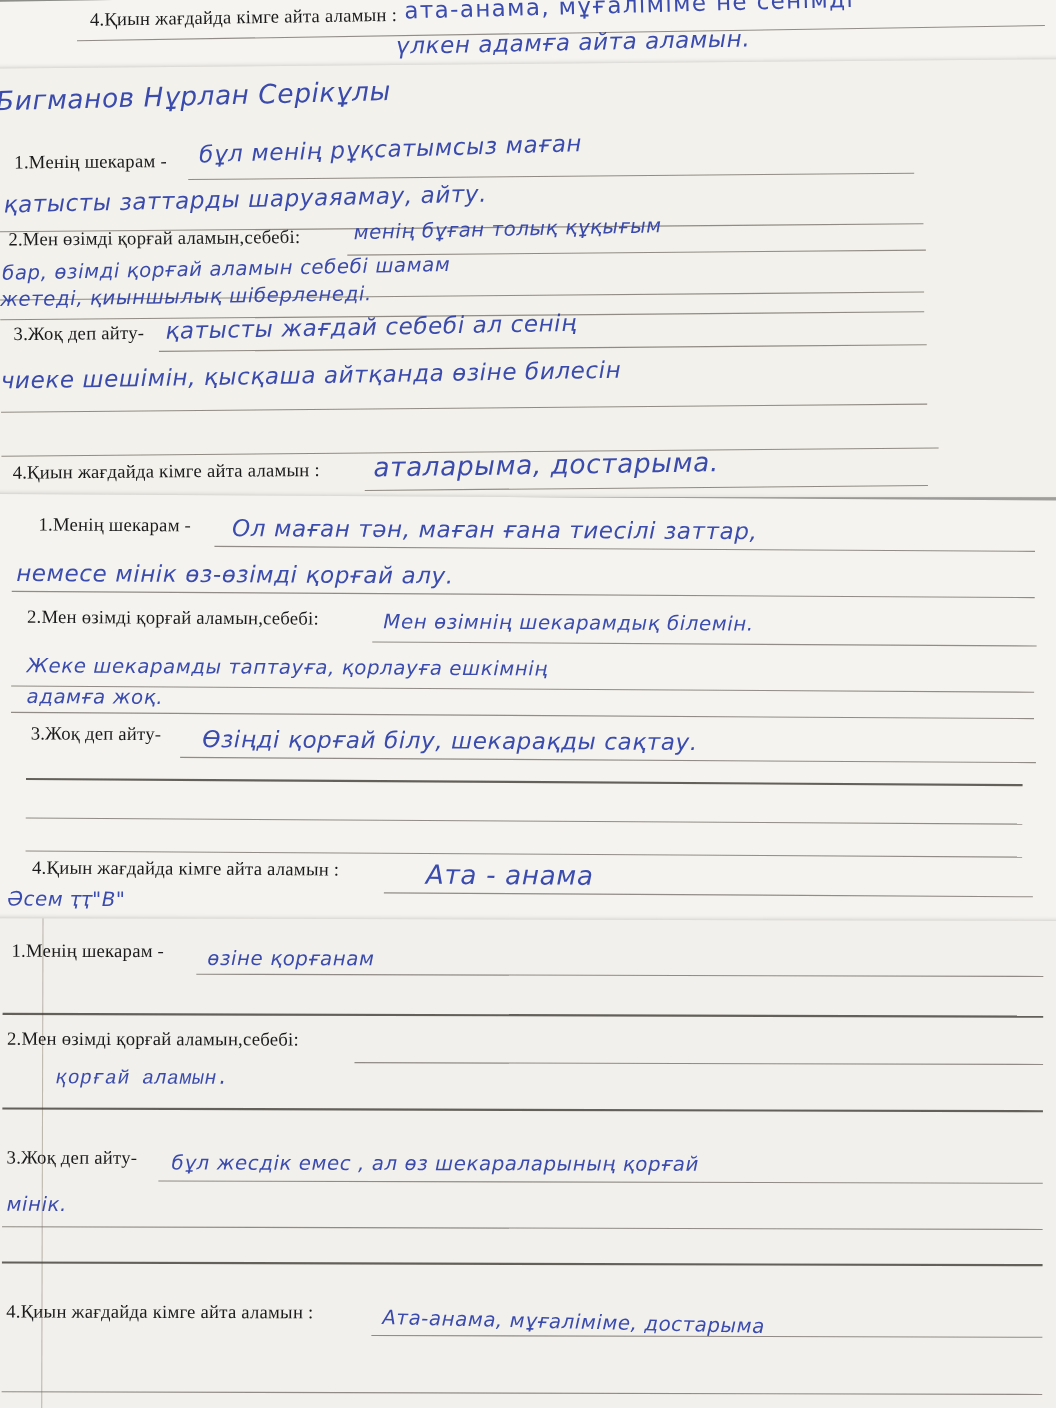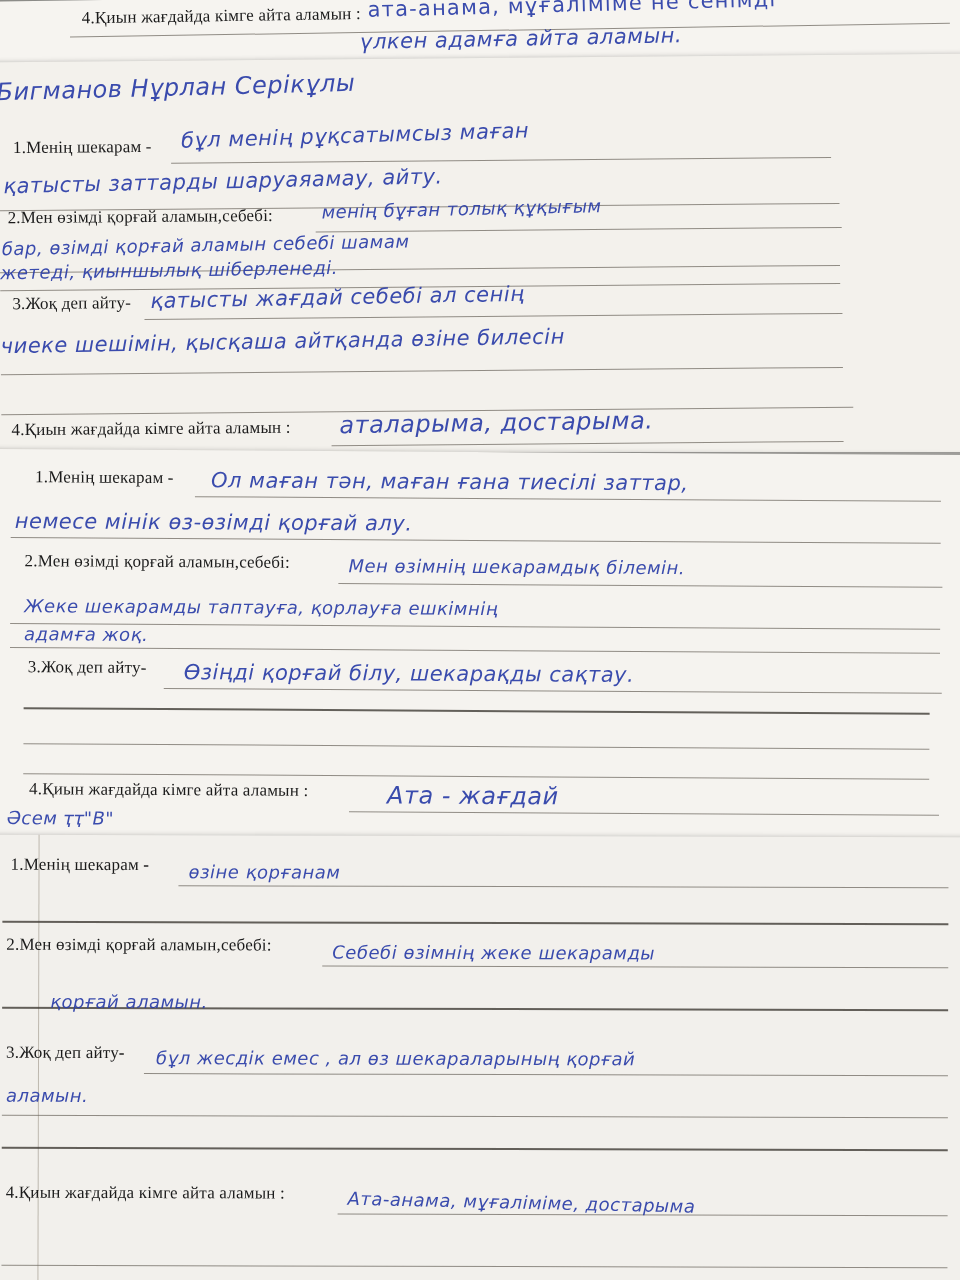--- a/index.html
+++ b/index.html
@@ -164,46 +164,45 @@
 
     <div class="printed" style="left:40px; top:208px;">3.Жоқ деп айту-</div>
     <div class="rule" style="left:176px; top:238px; width:778px;"></div>
     <div class="rule thick" style="left:36px; top:258px; width:906px;"></div>
     <div class="rule" style="left:36px; top:294px; width:906px;"></div>
     <div class="rule" style="left:36px; top:324px; width:906px;"></div>
     <div class="hand cursive lg" style="left:196px; top:210px;">Өзіңді қорғай білу, шекарақды сақтау.</div>
 
     <div class="printed" style="left:42px; top:330px;">4.Қиын жағдайда кімге айта аламын :</div>
     <div class="rule" style="left:362px; top:360px; width:590px;"></div>
-    <div class="hand cursive xl" style="left:400px; top:330px;">Ата - жағдай</div>
+    <div class="hand cursive xl" style="left:400px; top:330px;">Ата - анама</div>
 
     <div class="hand cursive md" style="left:-10px; top:358px;">ал Әсем  ҭҭ"В"</div>
   </div>
   <div class="shadow-band" style="top:838px; height:12px;"></div>
 
   <div class="sheet" id="sheet-bottom">
     <div class="margin-line" style="left:46px; top:0; height:452px;"></div>
 
     <div class="printed" style="left:18px; top:20px;">1.Менің шекарам -</div>
     <div class="rule" style="left:186px; top:50px; width:770px;"></div>
     <div class="rule thick" style="left:10px; top:86px; width:946px;"></div>
     <div class="hand cursive md" style="left:196px; top:26px;">өзіне қорғанам</div>
 
     <div class="printed" style="left:14px; top:100px;">2.Мен өзімді қорғай аламын,себебі:</div>
     <div class="rule" style="left:330px; top:130px; width:626px;"></div>
     <div class="rule thick" style="left:10px; top:172px; width:946px;"></div>
-    <div class="hand cursive md" style="left:340px; top:106px;">Себебі өзімнің жеке шекарамды</div>
-    <div class="hand cursive md" style="left:58px; top:156px;">қорғай аламын.</div>
+    <div class="hand cursive md" style="left:58px; top:136px;font-family:Liberation Mono, monospace;">қорғай аламын.</div>
 
     <div class="printed" style="left:14px; top:208px;">3.Жоқ деп айту-</div>
     <div class="rule" style="left:152px; top:238px; width:804px;"></div>
     <div class="rule" style="left:10px; top:280px; width:946px;"></div>
     <div class="rule thick" style="left:10px; top:312px; width:946px;"></div>
     <div class="hand cursive md" style="left:164px; top:212px;">бұл жесдік емес , ал өз шекараларының қорғай</div>
-    <div class="hand cursive md" style="left:14px; top:250px;">аламын.</div>
+    <div class="hand cursive md" style="left:14px; top:250px;">мінік.</div>
 
     <div class="printed" style="left:14px; top:348px;">4.Қиын жағдайда кімге айта аламын :</div>
     <div class="rule" style="left:346px; top:378px; width:610px;"></div>
     <div class="rule" style="left:10px; top:430px; width:946px;"></div>
     <div class="hand cursive md" style="left:356px; top:352px; transform:rotate(1.2deg);">Ата-анама, мұғаліміме, достарыма</div>
   </div>
 
 </div>
 
 </body></html>

